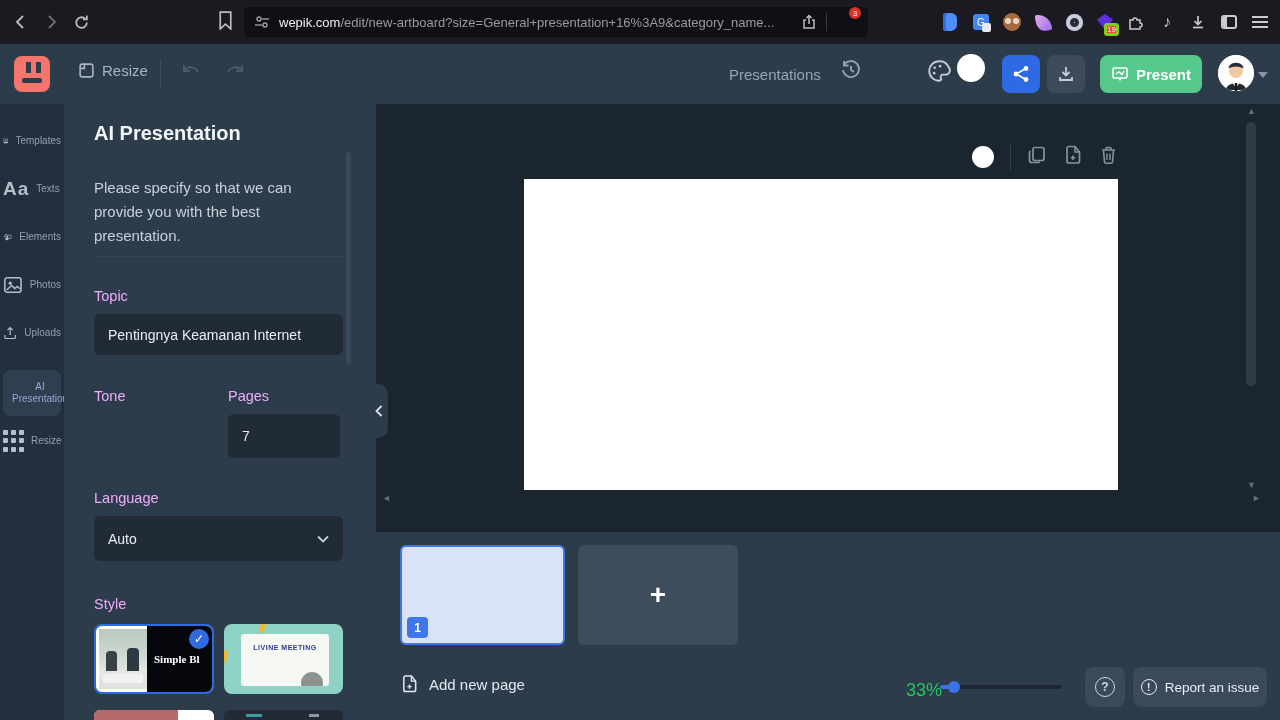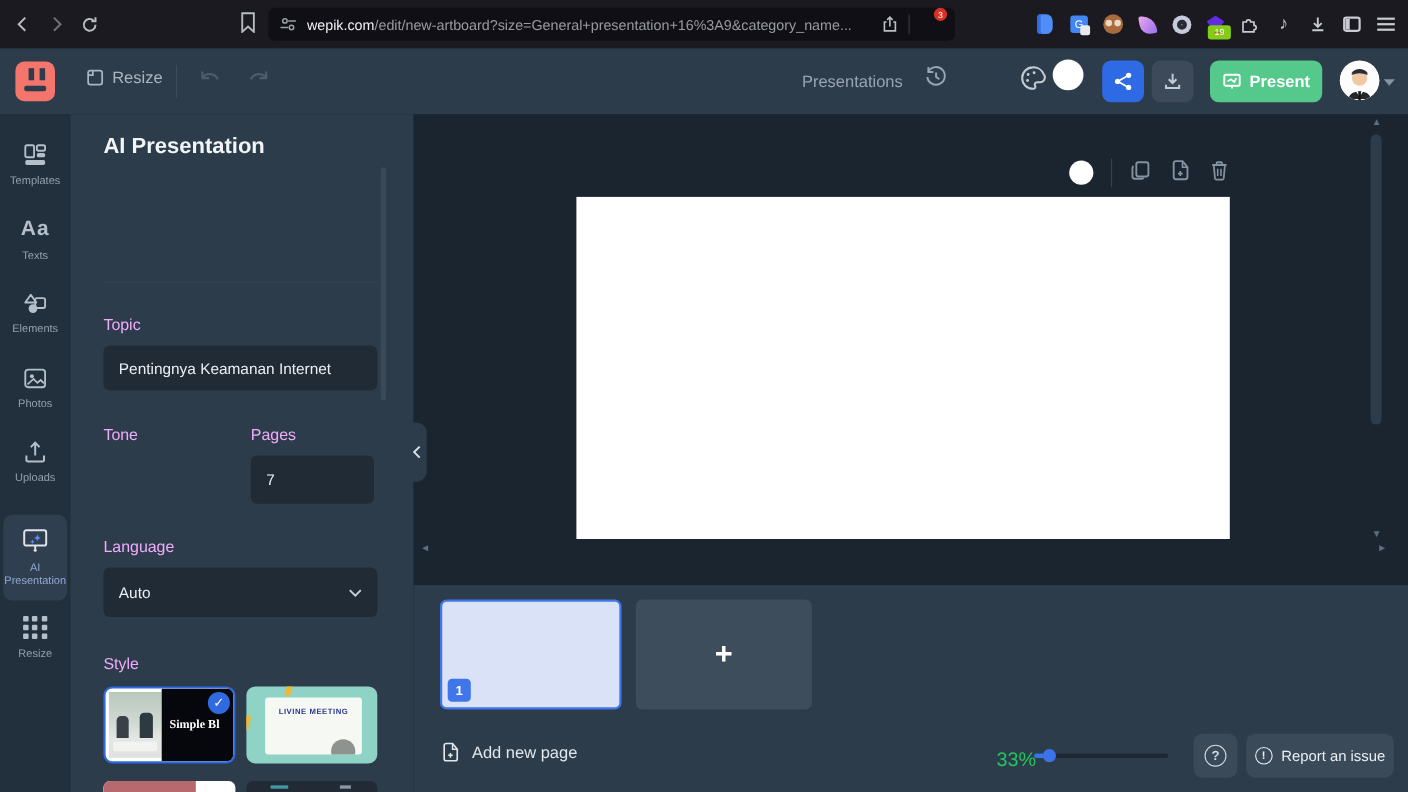--- a/index.html
+++ b/index.html
@@ -25,21 +25,21 @@
   .ext { width:20px; height:20px; position:relative; display:flex; align-items:center; justify-content:center; }
   .ext-book { width:14px; height:18px; background:#4f8ef7; border-radius:3px 6px 6px 3px; box-shadow:inset 3px 0 0 #2f6fe0; }
   .ext-translate { width:16px; height:16px; background:#4285f4; border-radius:3px; color:#fff; font-size:10px; display:flex; align-items:center; justify-content:center; }
   .ext-translate::after { content:""; position:absolute; right:0; bottom:0; width:9px; height:9px; background:#e8eaed; border-radius:2px; }
   .ext-monkey { width:18px; height:18px; background:#a96a3e; border-radius:50%; position:relative; }
   .ext-monkey::before, .ext-monkey::after { content:""; position:absolute; top:5px; width:6px; height:6px; background:#e8d9c2; border-radius:50%; }
   .ext-monkey::before { left:2px; } .ext-monkey::after { right:2px; }
   .ext-feather { width:15px; height:17px; background:linear-gradient(135deg,#e9a9e8,#9b6ff0); border-radius:2px 90% 2px 60%; transform:rotate(-10deg); }
   .ext-ring { width:17px; height:17px; border-radius:50%; background:#e8eaf2; box-shadow:inset 0 0 0 4px #c6ccdd, inset 0 0 0 8px #2a2a35; }
   .ext-gem { width:16px; height:16px; background:#5f2ee0; clip-path:polygon(50% 0,100% 35%,50% 100%,0 35%); }
-  .ext-badge { position:absolute; right:-4px; bottom:-4px; min-width:14px; height:13px; background:#ef4444; border:6px solid #84cc16; color:#fff; font-size:8px; border-radius:3px; display:flex; align-items:center; justify-content:center; }
+  .ext-badge { position:absolute; right:-4px; bottom:-4px; min-width:14px; height:13px; background:#ef4444; border:3px solid #84cc16; color:#fff; font-size:8px; border-radius:3px; display:flex; align-items:center; justify-content:center; }
   .ext-glyph { color:#c8ccd2; font-size:16px; line-height:1; }
   .ext-sidebar { width:16px; height:14px; border:2px solid #c8ccd2; border-radius:3px; box-shadow:inset 4px 0 0 #c8ccd2; }
   .ext-burger { width:16px; height:12px; border-top:2px solid #c8ccd2; border-bottom:2px solid #c8ccd2; position:relative; }
   .ext-burger::after { content:""; position:absolute; left:0; top:3px; width:16px; height:2px; background:#c8ccd2; }
 
   
   .editor-toolbar { position:absolute; left:0; top:44px; width:1280px; height:60px; background:#2d3c4b; }
   .wepik-logo { position:absolute; left:14px; top:12px; width:36px; height:36px; background:#f3756c; border-radius:8px; }
   .wepik-logo i { position:absolute; background:#2d3c4b; }
   .wepik-logo .s1 { left:12px; top:6px; width:5px; height:11px; }
@@ -54,21 +54,21 @@
   .color-swatch { position:absolute; left:957px; top:10px; width:28px; height:28px; background:#ffffff; border-radius:50%; }
   .sq-btn { position:absolute; top:11px; width:38px; height:38px; border-radius:8px; display:flex; align-items:center; justify-content:center; }
   .share-btn { left:1002px; background:#2e6ae3; color:#fff; }
   .dl-btn { left:1047px; background:#3c4a59; color:#c3cdd6; }
   .present-btn { position:absolute; left:1100px; top:11px; width:102px; height:38px; background:#55c98b; border-radius:8px; display:flex; align-items:center; justify-content:center; gap:7px; color:#fff; font-size:15px; font-weight:bold; }
   .avatar { position:absolute; left:1218px; top:11px; width:36px; height:36px; border-radius:50%; background:#fff; overflow:hidden; }
   .caret { position:absolute; left:1258px; top:28px; width:0; height:0; border-left:5px solid transparent; border-right:5px solid transparent; border-top:6px solid #8795a3; }
 
   
   .icon-sidebar { position:absolute; left:0; top:104px; width:64px; height:616px; background:#22303d; display:flex; flex-direction:column; align-items:center; padding-top:26px; }
-  .side-item { width:58px; display:flex; flex-direction:column; align-items:center; gap:7px; color:#b4bfca; margin-bottom:26px; cursor:pointer; }
+  .side-item { width:58px; display:flex; flex-direction:row; align-items:center; gap:7px; color:#b4bfca; margin-bottom:26px; cursor:pointer; }
   .side-item .lbl { font-size:10px; color:#93a0ac; text-align:center; line-height:1.25; }
   .side-item.active { background:#2f3f4f; border-radius:8px; padding:10px 2px; margin-bottom:14px; }
   .side-item.active .lbl { color:#93a8d8; }
   .aa { font-size:19px; font-weight:bold; color:#b4bfca; letter-spacing:1px; }
   .dots9 { width:22px; height:22px; display:grid; grid-template-columns:repeat(3,1fr); gap:3px; }
   .dots9 i { width:5px; height:5px; background:#b4bfca; border-radius:1px; }
 
   
   .left-panel { position:absolute; left:64px; top:104px; width:312px; height:616px; background:#2d3c4b; }
   .panel-title { position:absolute; left:30px; top:18px; font-size:20px; font-weight:bold; color:#f1f5f8; }
@@ -361,20 +361,21 @@
           <i></i>
           <i></i>
           <i></i>
         </span>
       <span class="lbl">Resize</span>
     </div>
   </div>
 
   <div class="left-panel">
     <div class="panel-title">AI Presentation</div>
+    <div class="panel-desc">Please specify so that we can provide you with the best presentation.</div>
     <div class="panel-hr"></div>
     <div class="panel-scroll"></div>
 
     <div class="fld-label" style="left:30px; top:184px">Topic</div>
     <input class="inp" style="left: 30px; top: 210px; width: 249px; height: 41px;" value="Pentingnya Keamanan Internet">
 
     <div class="fld-label" style="left:30px; top:284px">Tone</div>
     <div class="fld-label" style="left:164px; top:284px">Pages</div>
     <input class="inp" style="left: 164px; top: 310px; width: 112px; height: 44px;" value="7">
 

